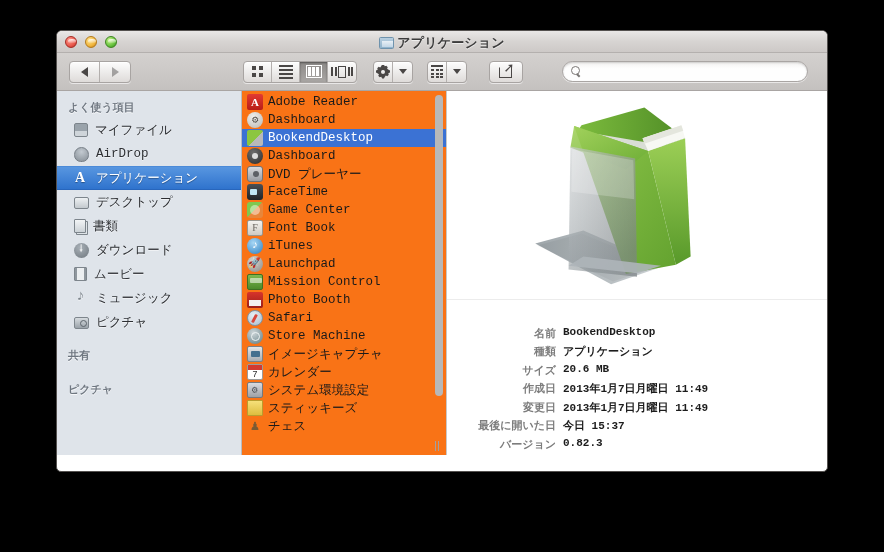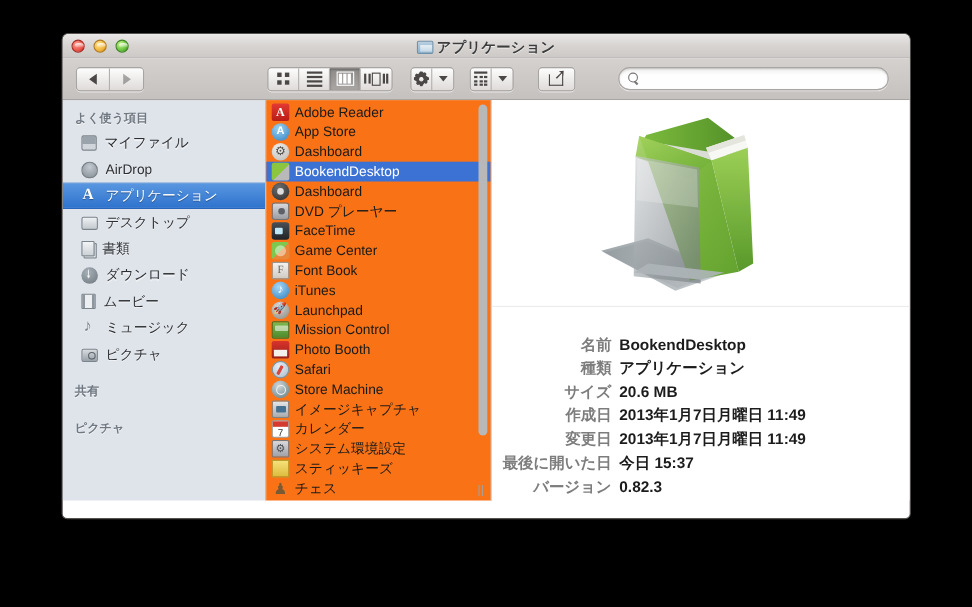--- a/index.html
+++ b/index.html
@@ -151,21 +151,21 @@
     content: ""; position: absolute; left: 6px; top: 7px; width: 4px; height: 1.5px;
     background: #7b7876; transform: rotate(45deg); transform-origin: left center;
   }
   #search-input {
     border: none; outline: none; background: transparent;
     font-size: 11px; margin-left: 4px; width: 100%; color: #222;
     font-family: "Liberation Sans", sans-serif;
   }
 
   
-  #body { display: flex; height: 364px; }
+  #body { display: flex; height: 364px; font-family: Liberation Mono, monospace; }
 
   
   #sidebar {
     width: 185px; flex: none;
     background: #dfe4ea;
     border-right: 1px solid #b6bcc2;
     padding-top: 5px;
     overflow: hidden;
   }
   .side-header {
@@ -278,21 +278,21 @@
   #preview {
     flex: 1; background: #fff; position: relative;
     display: flex; flex-direction: column; align-items: center;
   }
   #preview-icon { margin-top: 12px; width: 240px; height: 205px; }
   #preview-divider {
     width: 100%; height: 1px; background: #ececec; margin-top: 6px;
   }
   #metadata {
     margin-top: 26px; width: 100%; padding-left: 8px;
-    font-size: 14px; color: #1c1c1c;
+    font-size: 11px; color: #1c1c1c;
   }
   .meta-row { display: flex; margin-bottom: 3.5px; }
   .meta-label { width: 108px; text-align: right; color: #7d7d7d; flex: none; padding-right: 7px; font-weight: bold; }
   .meta-value { font-weight: bold; color: #1c1c1c; }
 </style>
 </head>
 <body>
 
 <div id="finder-window">
 
@@ -439,24 +439,20 @@
       <div class="side-header" style="margin-top:10px">共有</div>
       <div class="side-header" style="margin-top:12px">ピクチャ</div>
     </div>
 
     <div id="column-view">
       <div id="file-list">
 
         <div class="file-row">
             <span class="file-icon fi-adobe"></span>
             <span class="file-name">Adobe Reader</span>
-          </div>
-        <div class="file-row">
-            <span class="file-icon fi-appstore"></span>
-            <span class="file-name">App Store</span>
           </div>
         <div class="file-row">
             <span class="file-icon fi-automator"></span>
             <span class="file-name">Dashboard</span>
           </div>
         <div class="file-row selected">
             <span class="file-icon fi-bookend"></span>
             <span class="file-name">BookendDesktop</span>
           </div>
         <div class="file-row">

